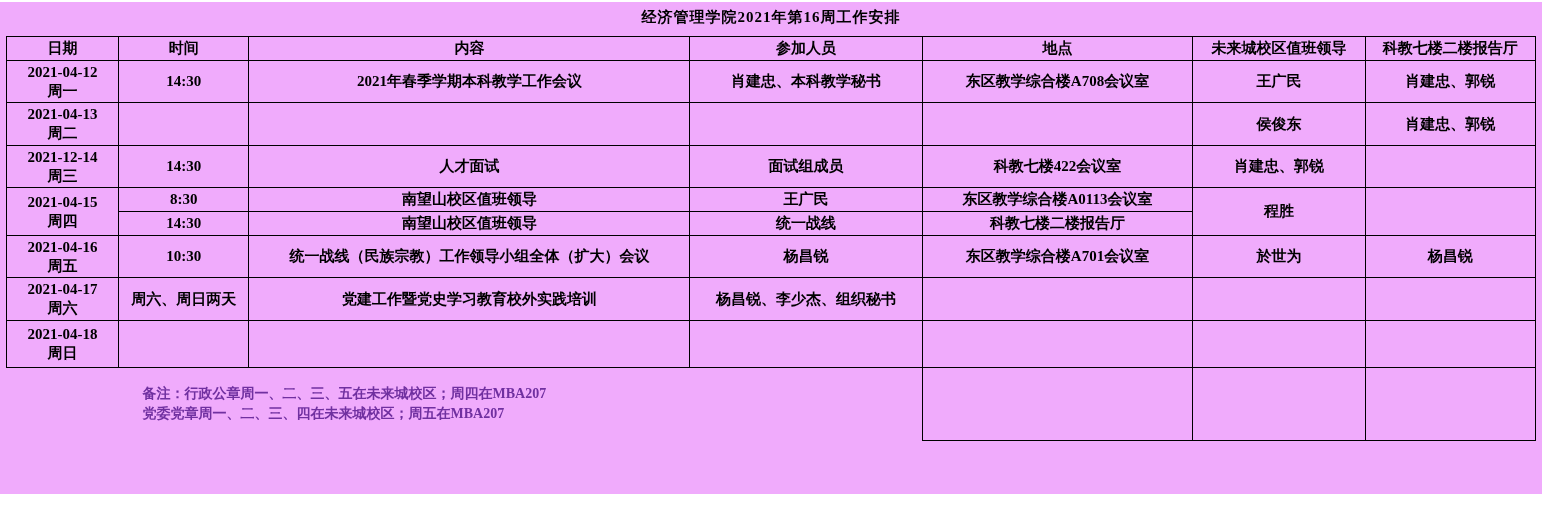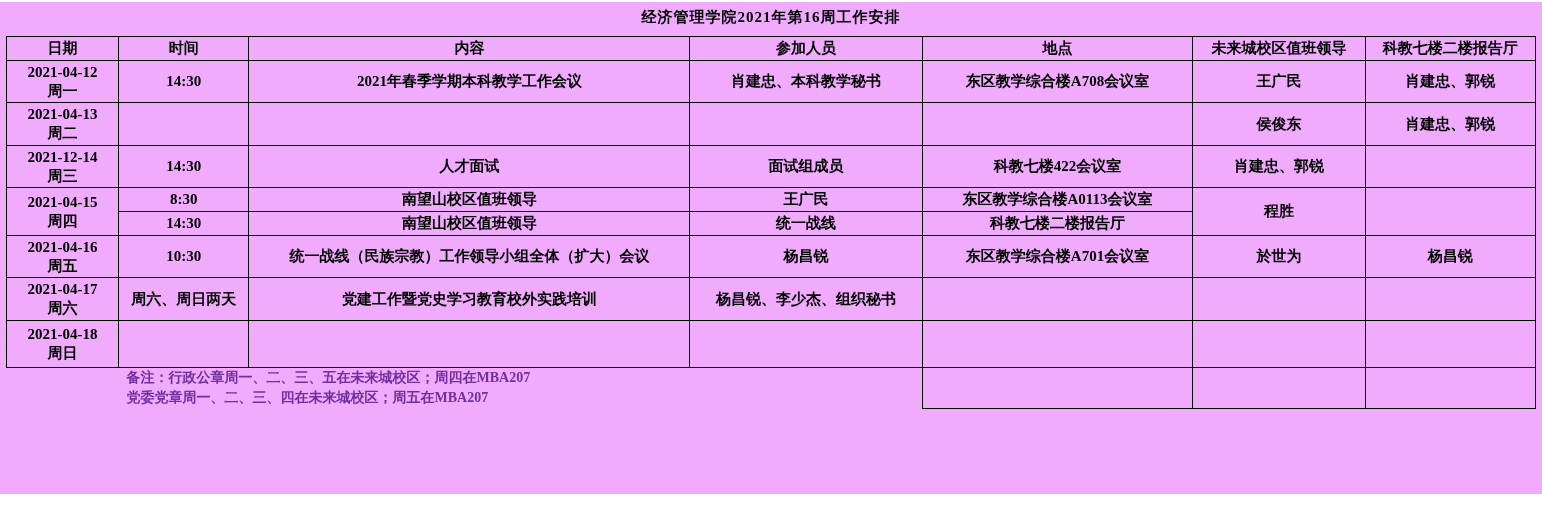--- a/index.html
+++ b/index.html
@@ -50,21 +50,21 @@
     font-size: 14px;
     line-height: 1.25;
   }
   .day-cell .d1 { display: block; }
   .day-cell .d2 { display: block; }
   .empty-row td { height: 42px; }
   .note-row td {
     border: none !important;
     text-align: left;
     vertical-align: top;
-    padding: 0 !important;
+    padding: 16px !important;
   }
   .note-row td.bordered {
     border: 1px solid #000000 !important;
   }
   .notes {
     color: #7030a0;
     font-size: 14px;
     font-weight: bold;
     line-height: 1.45;
     padding-left: 120px;

